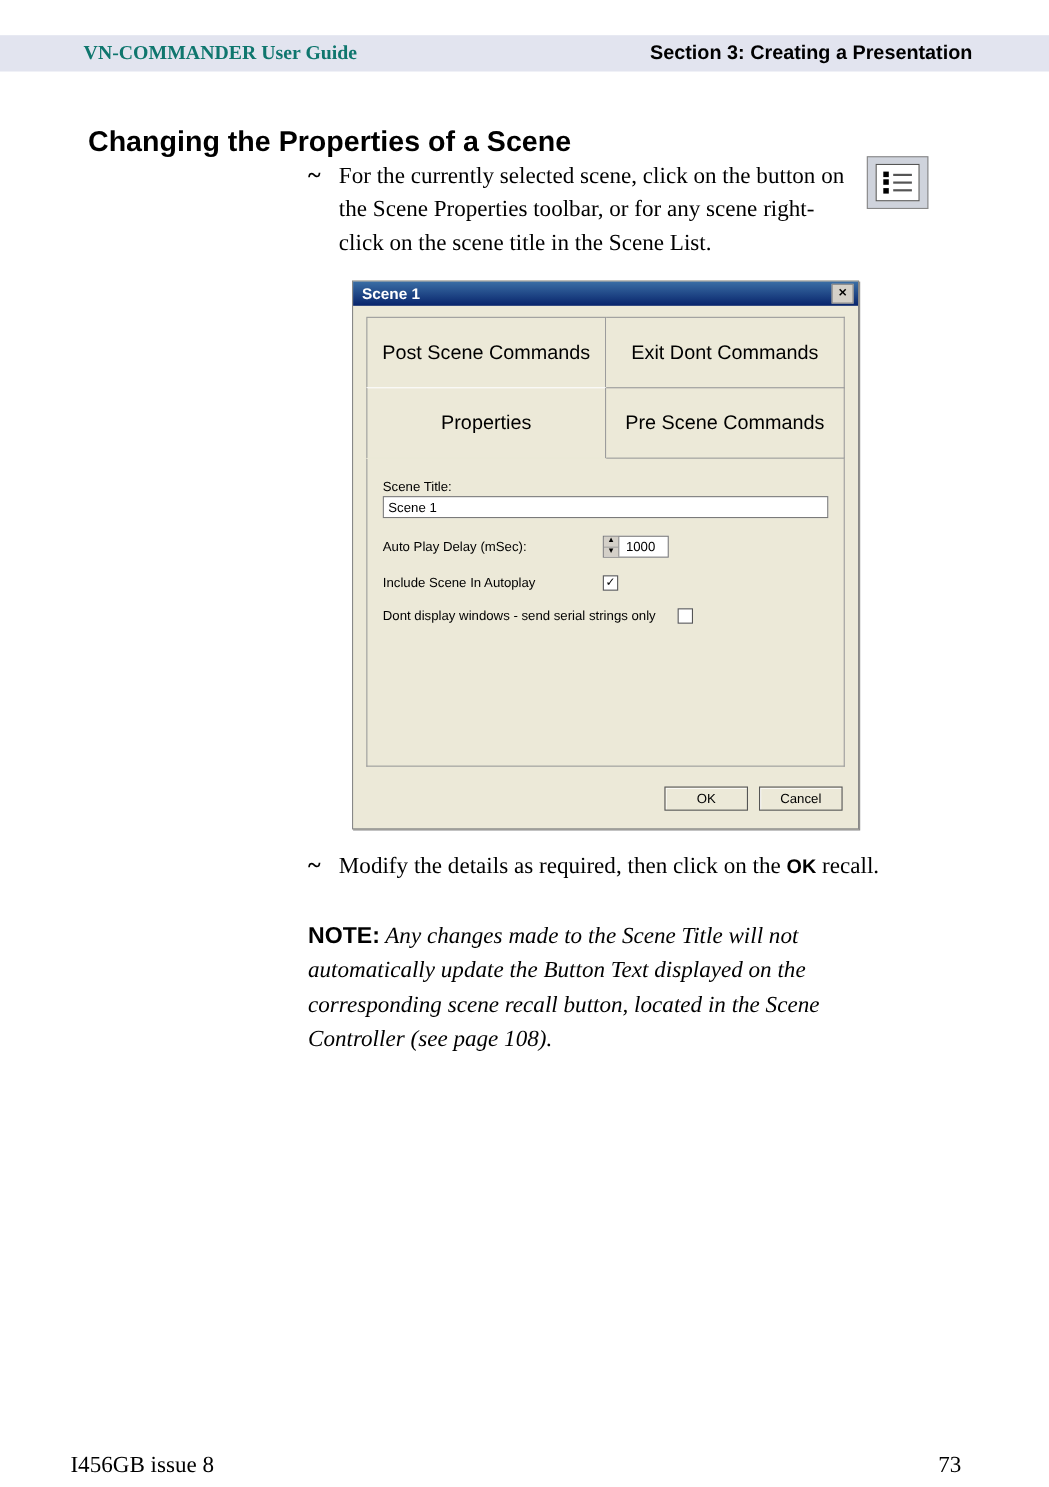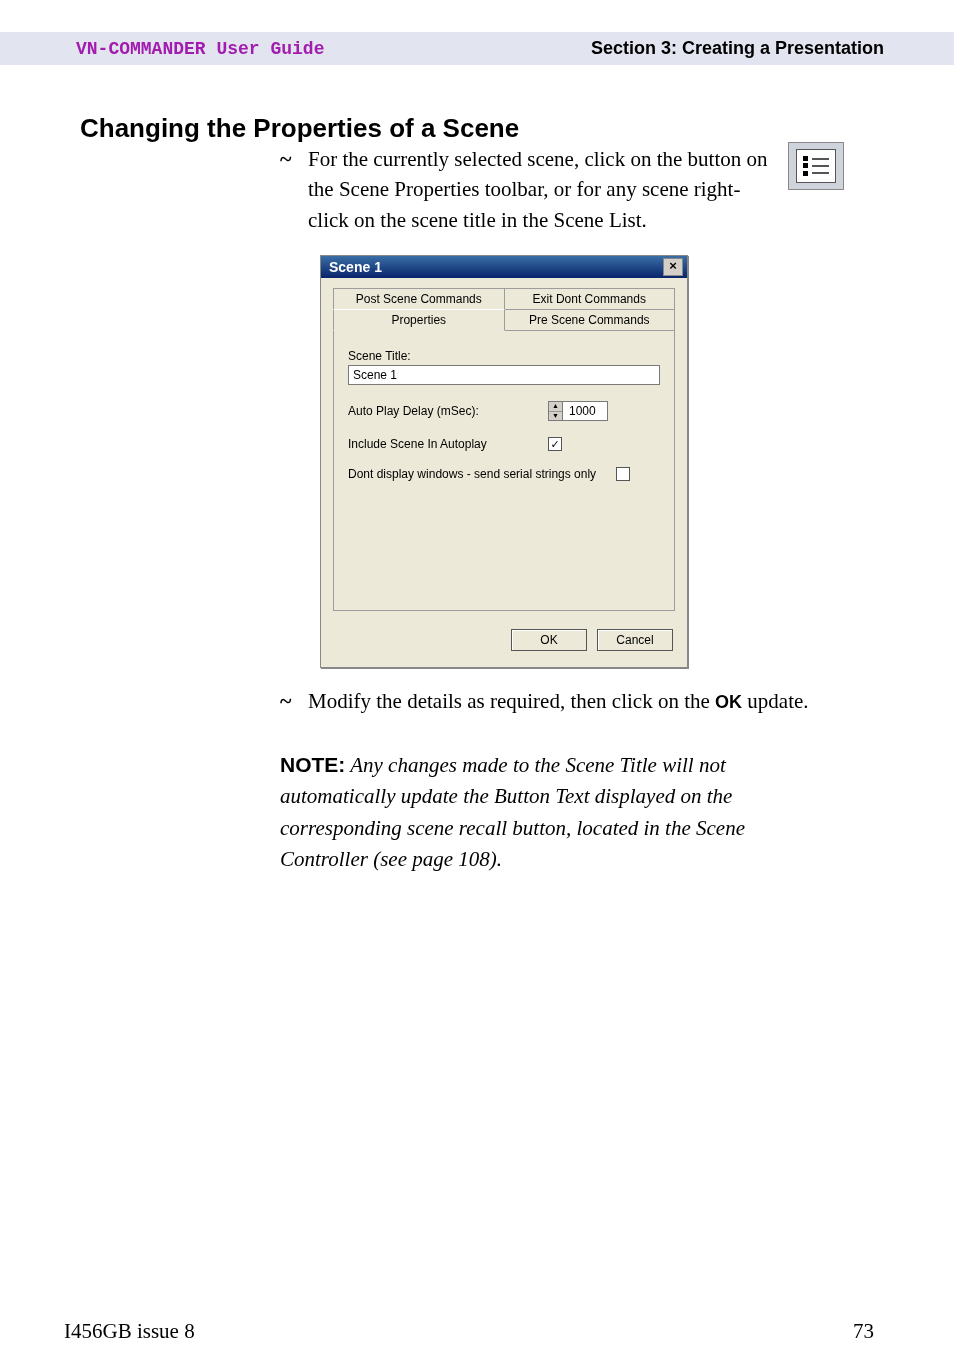--- a/index.html
+++ b/index.html
@@ -1,39 +1,39 @@
 <!DOCTYPE html>
 <html><head>
 <meta charset="utf-8">
 <style>
   * { box-sizing: border-box; margin: 0; padding: 0; }
   html, body { width: 954px; height: 1352px; background: #fff; font-family: Georgia, 'Times New Roman', serif; color: #000; }
   .page { width: 954px; height: 1352px; position: relative; padding: 0; }
   .header-band { background: #e2e4ef; padding: 6px 30px 6px 76px; display: flex; justify-content: space-between; align-items: center; margin-top: 32px; }
-  .header-left { font-family: Liberation Mono, monospace; font-weight: bold; font-size: 18px; color: #a21caf; }
+  .header-left { font-family: Liberation Serif, serif; font-weight: bold; font-size: 18px; color: #0f766e; }
   .header-right { font-family: Arial, Helvetica, sans-serif; font-weight: bold; font-size: 18px; color: #000; padding-right: 40px; }
   .content { padding: 0 80px 0 80px; }
   .section-title { font-family: Arial, Helvetica, sans-serif; font-weight: bold; font-size: 26px; color: #000; margin-top: 48px; }
   .indent-block { margin-left: 200px; margin-right: 30px; }
   .step-row { display: flex; align-items: flex-start; gap: 12px; }
   .tilde { font-size: 22px; font-weight: bold; line-height: 1; margin-top: 4px; width: 16px; flex:0 0 auto; }
   .step-text { font-size: 21px; line-height: 1.45; font-family: 'Palatino Linotype', Palatino, Georgia, serif; }
   .step-text em, .italic { font-style: italic; }
   .icon-properties { float: right; margin-left: 14px; margin-top: -2px; width: 56px; height: 48px; background: #cfd3dc; border: 1px solid #888; display: inline-flex; align-items: center; justify-content: center; }
   .icon-inner { width: 40px; height: 34px; background: #fff; border: 1px solid #555; display: flex; flex-direction: column; justify-content: space-around; padding: 5px 6px; }
   .icon-line { display: flex; align-items: center; gap: 4px; }
   .icon-sq { width: 5px; height: 5px; background: #000; }
   .icon-bar { flex: 1; height: 2px; background: #555; }
-  .dialog-wrap { margin: 20px 0 18px 40px; width: 368px; }
+  .dialog-wrap { margin: 20px 0 18px 40px; width: 461px; }
   .dialog { border: 1px solid #888; background: #ece9d8; box-shadow: 1px 1px 0 #888; font-family: Tahoma, Arial, sans-serif; font-size: 13px; color: #000; }
   .titlebar { background: linear-gradient(#3a6ea5,#08246b); color: #fff; display: flex; justify-content: space-between; align-items: center; padding: 2px 4px 2px 8px; font-family: Tahoma, Arial, sans-serif; font-weight: bold; font-size: 14px; }
   .titlebar .xbtn { width: 20px; height: 18px; background: #d4d0c8; border: 1px solid #888; color: #000; font-weight: bold; font-size: 13px; line-height: 14px; text-align: center; }
   .tabs-area { padding: 10px 12px 8px 12px; }
   .tab-row { display: flex; }
-  .tab { flex: 1; text-align: center; padding: 3px 4px; border: 1px solid #9c9c9c; background: #ece9d8; font-size: 12px; position: relative; }
+  .tab { flex: 1; text-align: center; padding: 21px 4px; border: 1px solid #9c9c9c; background: #ece9d8; font-size: 18px; position: relative; }
   .tab + .tab { border-left: none; }
   .tab.active { background: #ece9d8; border-bottom: 1px solid #ece9d8; z-index: 2; border-top: 1px solid #fff; }
   .tab-row.second { margin-top: -1px; }
   .tab-panel { border: 1px solid #9c9c9c; border-top: none; padding: 12px 14px 8px 14px; min-height: 280px; }
   .field-label { font-size: 12px; margin-top: 6px; }
   .text-input { width: 100%; border: 1px solid #7a7a7a; background: #fff; padding: 2px 4px; font-size: 12px; margin-top: 2px; }
   .row-field { display: flex; align-items: center; margin-top: 16px; gap: 20px; font-size: 12px; }
   .row-field .lbl { width: 180px; }
   .spinner { display: inline-flex; align-items: stretch; border: 1px solid #7a7a7a; background: #fff; height: 20px; }
   .spinner .spin-btns { display: flex; flex-direction: column; width: 14px; border-right: 1px solid #7a7a7a; }
@@ -132,21 +132,21 @@
           <div class="btn-row">
             <div class="win-btn">OK</div>
             <div class="win-btn">Cancel</div>
           </div>
         </div>
       </div>
 
       <div class="step-row">
         <div class="tilde">~</div>
         <div class="step-text step2-text">
-          <span>Modify the details as required, then click on the </span><span class="ok-bold">OK</span><span> update.</span>
+          <span>Modify the details as required, then click on the </span><span class="ok-bold">OK</span><span> recall.</span>
         </div>
       </div>
     </div>
 
     <div class="note-block">
       <span class="note-label">NOTE:</span><span class="note-text"> Any changes made to the Scene Title will not automatically update the Button Text displayed on the corresponding scene recall button, located in the Scene Controller (see page 108).</span>
     </div>
   </div>
 
   <div class="footer">

